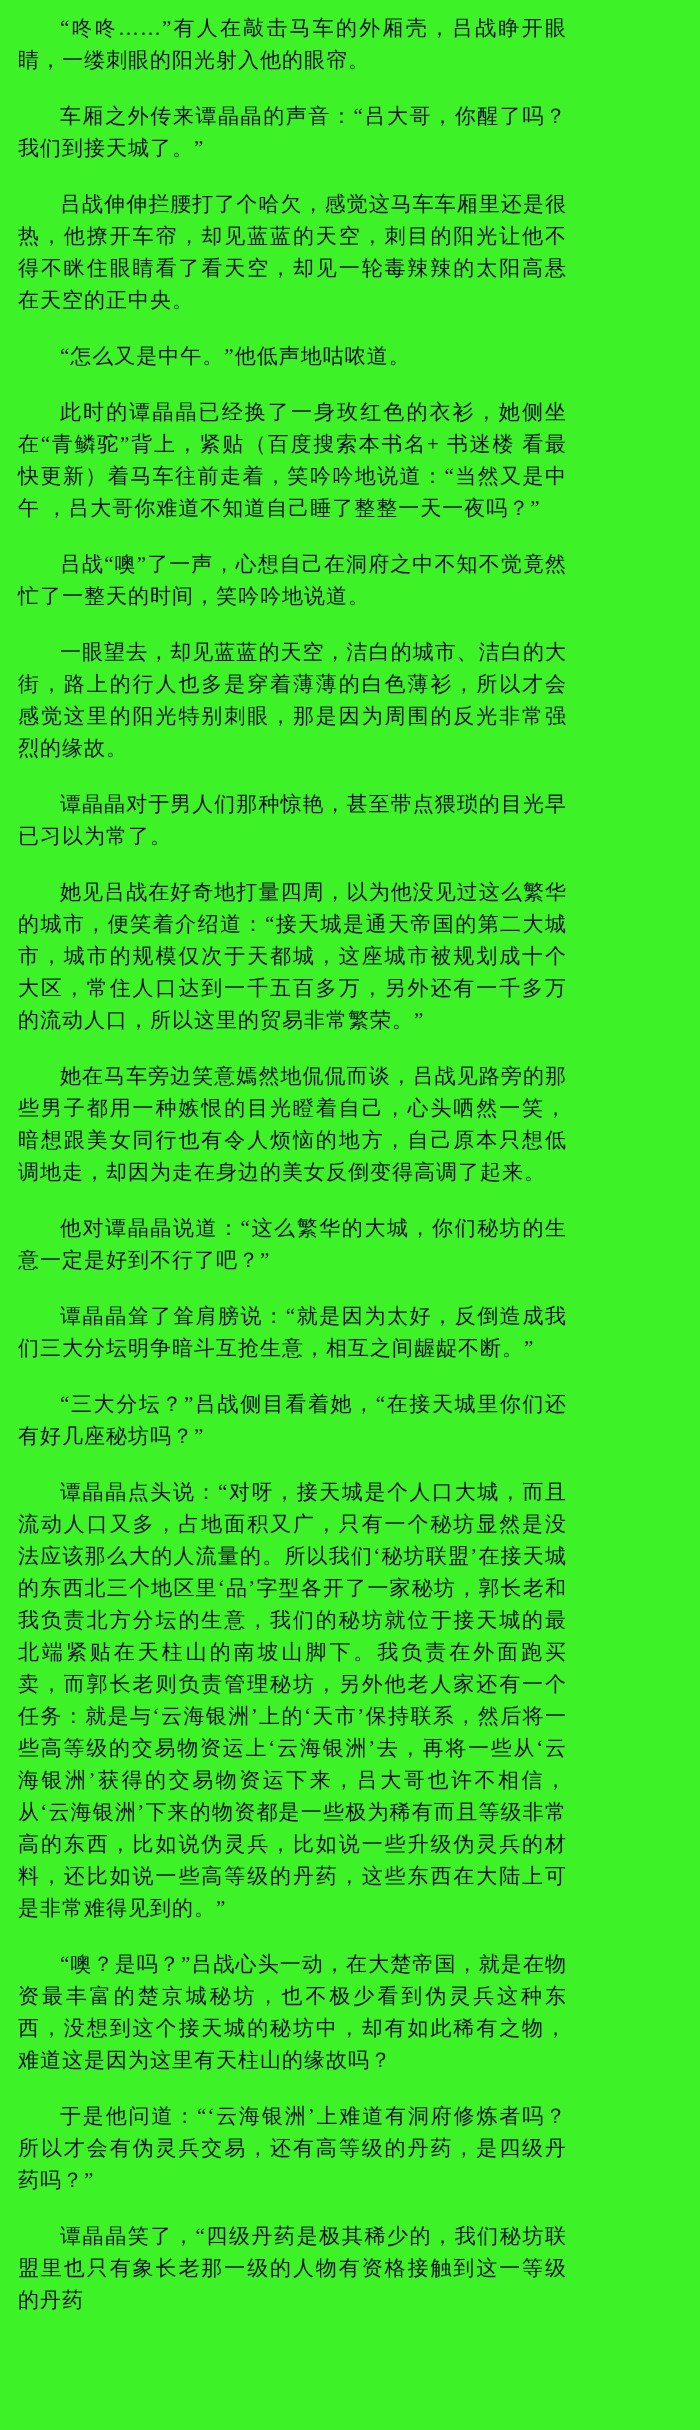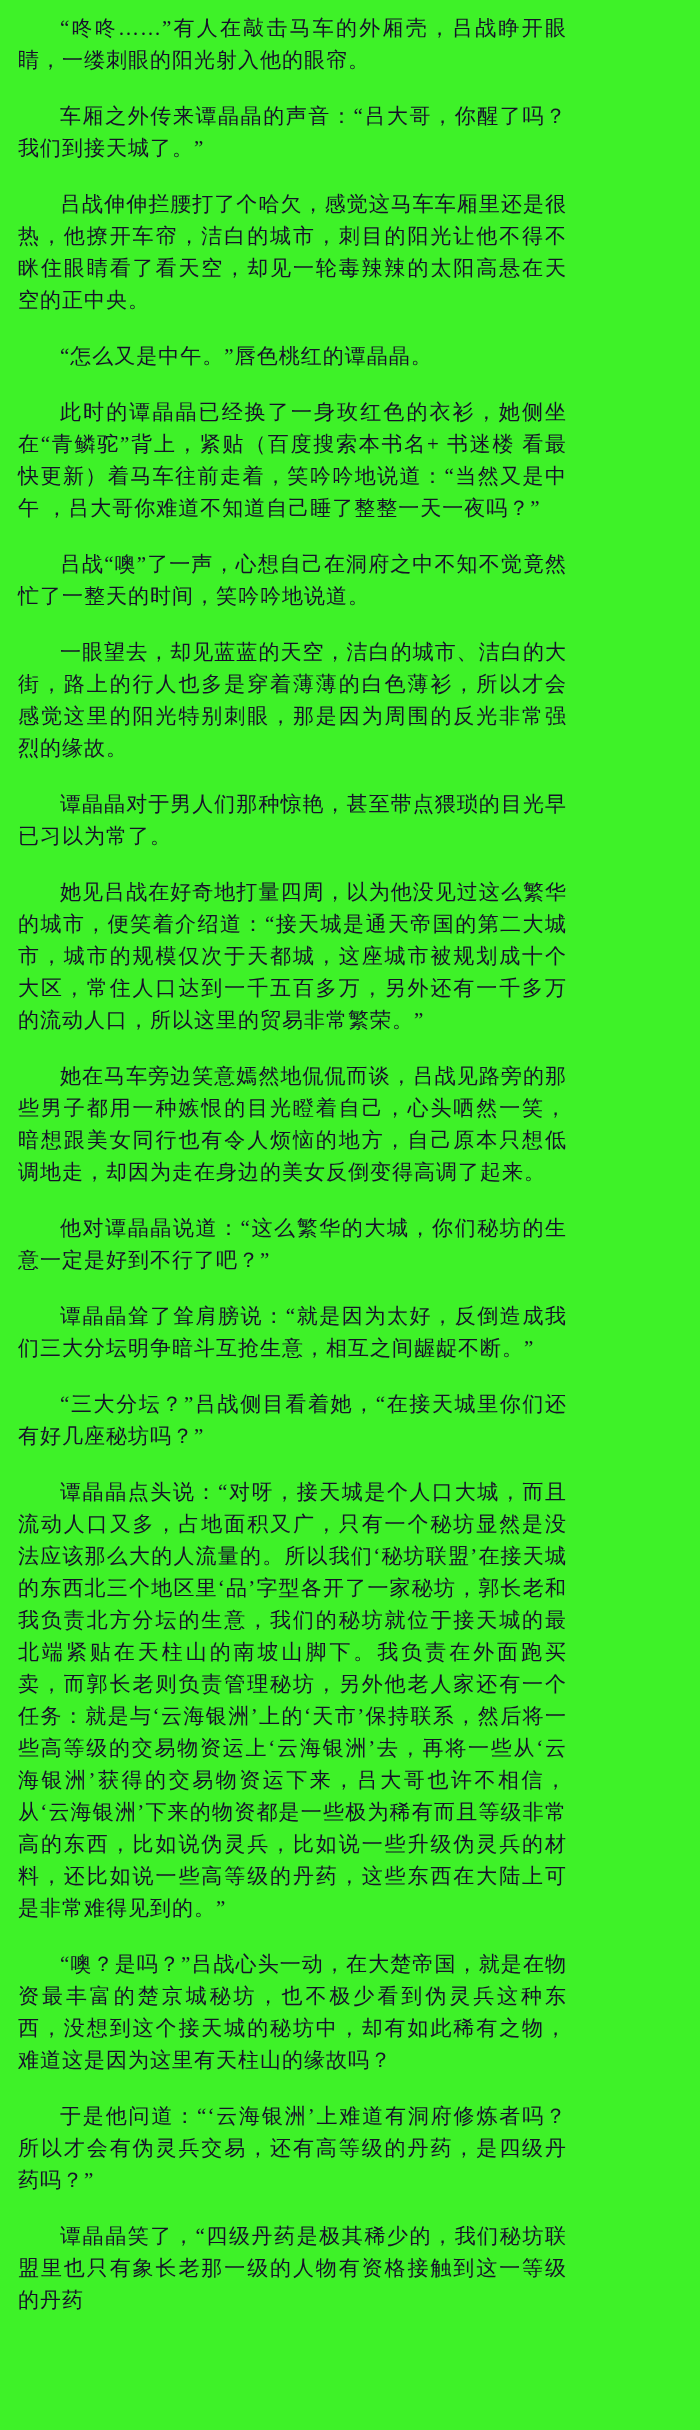--- a/index.html
+++ b/index.html
@@ -34,22 +34,22 @@
     text-indent: 2em;
     word-break: break-all;
   }
 </style>
 </head>
 <body>
 
 <div class="novel-page">
   <p>“咚咚……”有人在敲击马车的外厢壳，吕战睁开眼睛，一缕刺眼的阳光射入他的眼帘。</p>
   <p>车厢之外传来谭晶晶的声音：“吕大哥，你醒了吗？我们到接天城了。”</p>
-  <p>吕战伸伸拦腰打了个哈欠，感觉这马车车厢里还是很热，他撩开车帘，洁白的城市，刺目的阳光让他不得不眯住眼睛看了看天空，却见一轮毒辣辣的太阳高悬在天空的正中央。</p>
-  <p>“怎么又是中午。”唇色桃红的谭晶晶。</p>
+  <p>吕战伸伸拦腰打了个哈欠，感觉这马车车厢里还是很热，他撩开车帘，却见蓝蓝的天空，刺目的阳光让他不得不眯住眼睛看了看天空，却见一轮毒辣辣的太阳高悬在天空的正中央。</p>
+  <p>“怎么又是中午。”他低声地咕哝道。</p>
   <p>此时的谭晶晶已经换了一身玫红色的衣衫，她侧坐在“青鳞驼”背上，紧贴（百度搜索本书名+ 书迷楼  看最快更新）着马车往前走着，笑吟吟地说道：“当然又是中午 ，吕大哥你难道不知道自己睡了整整一天一夜吗？”</p>
   <p>吕战“噢”了一声，心想自己在洞府之中不知不觉竟然忙了一整天的时间，笑吟吟地说道。</p>
   <p>一眼望去，却见蓝蓝的天空，洁白的城市、洁白的大街，路上的行人也多是穿着薄薄的白色薄衫，所以才会感觉这里的阳光特别刺眼，那是因为周围的反光非常强烈的缘故。</p>
   <p>谭晶晶对于男人们那种惊艳，甚至带点猥琐的目光早已习以为常了。</p>
   <p>她见吕战在好奇地打量四周，以为他没见过这么繁华的城市，便笑着介绍道：“接天城是通天帝国的第二大城市，城市的规模仅次于天都城，这座城市被规划成十个大区，常住人口达到一千五百多万，另外还有一千多万的流动人口，所以这里的贸易非常繁荣。”</p>
   <p>她在马车旁边笑意嫣然地侃侃而谈，吕战见路旁的那些男子都用一种嫉恨的目光瞪着自己，心头哂然一笑，暗想跟美女同行也有令人烦恼的地方，自己原本只想低调地走，却因为走在身边的美女反倒变得高调了起来。</p>
   <p>他对谭晶晶说道：“这么繁华的大城，你们秘坊的生意一定是好到不行了吧？”</p>
   <p>谭晶晶耸了耸肩膀说：“就是因为太好，反倒造成我们三大分坛明争暗斗互抢生意，相互之间龌龊不断。”</p>
   <p>“三大分坛？”吕战侧目看着她，“在接天城里你们还有好几座秘坊吗？”</p>
   <p>谭晶晶点头说：“对呀，接天城是个人口大城，而且流动人口又多，占地面积又广，只有一个秘坊显然是没法应该那么大的人流量的。所以我们‘秘坊联盟’在接天城的东西北三个地区里‘品’字型各开了一家秘坊，郭长老和我负责北方分坛的生意，我们的秘坊就位于接天城的最北端紧贴在天柱山的南坡山脚下。我负责在外面跑买卖，而郭长老则负责管理秘坊，另外他老人家还有一个任务：就是与‘云海银洲’上的‘天市’保持联系，然后将一些高等级的交易物资运上‘云海银洲’去，再将一些从‘云海银洲’获得的交易物资运下来，吕大哥也许不相信，从‘云海银洲’下来的物资都是一些极为稀有而且等级非常高的东西，比如说伪灵兵，比如说一些升级伪灵兵的材料，还比如说一些高等级的丹药，这些东西在大陆上可是非常难得见到的。”</p>

